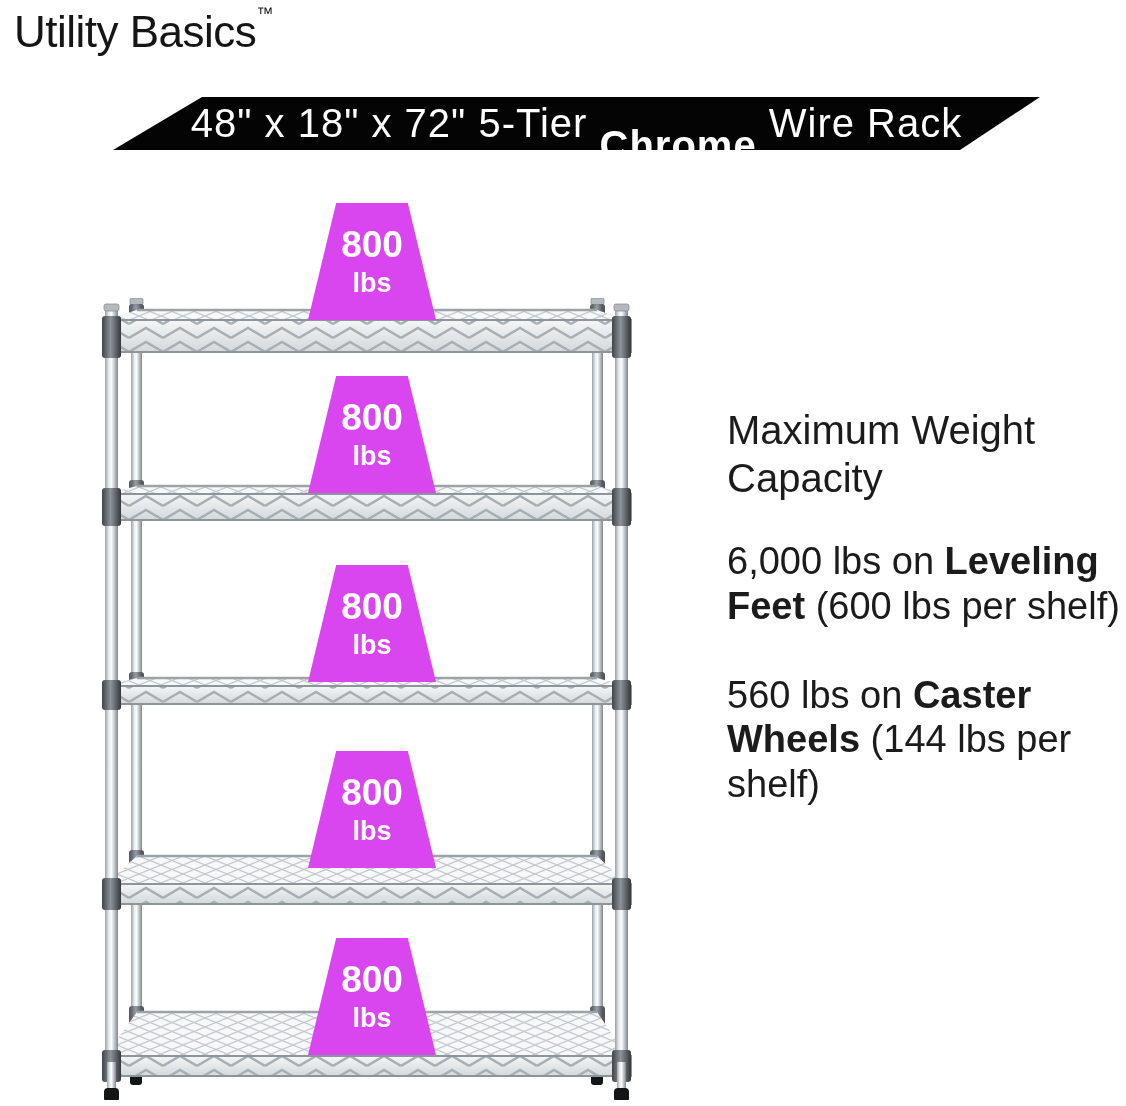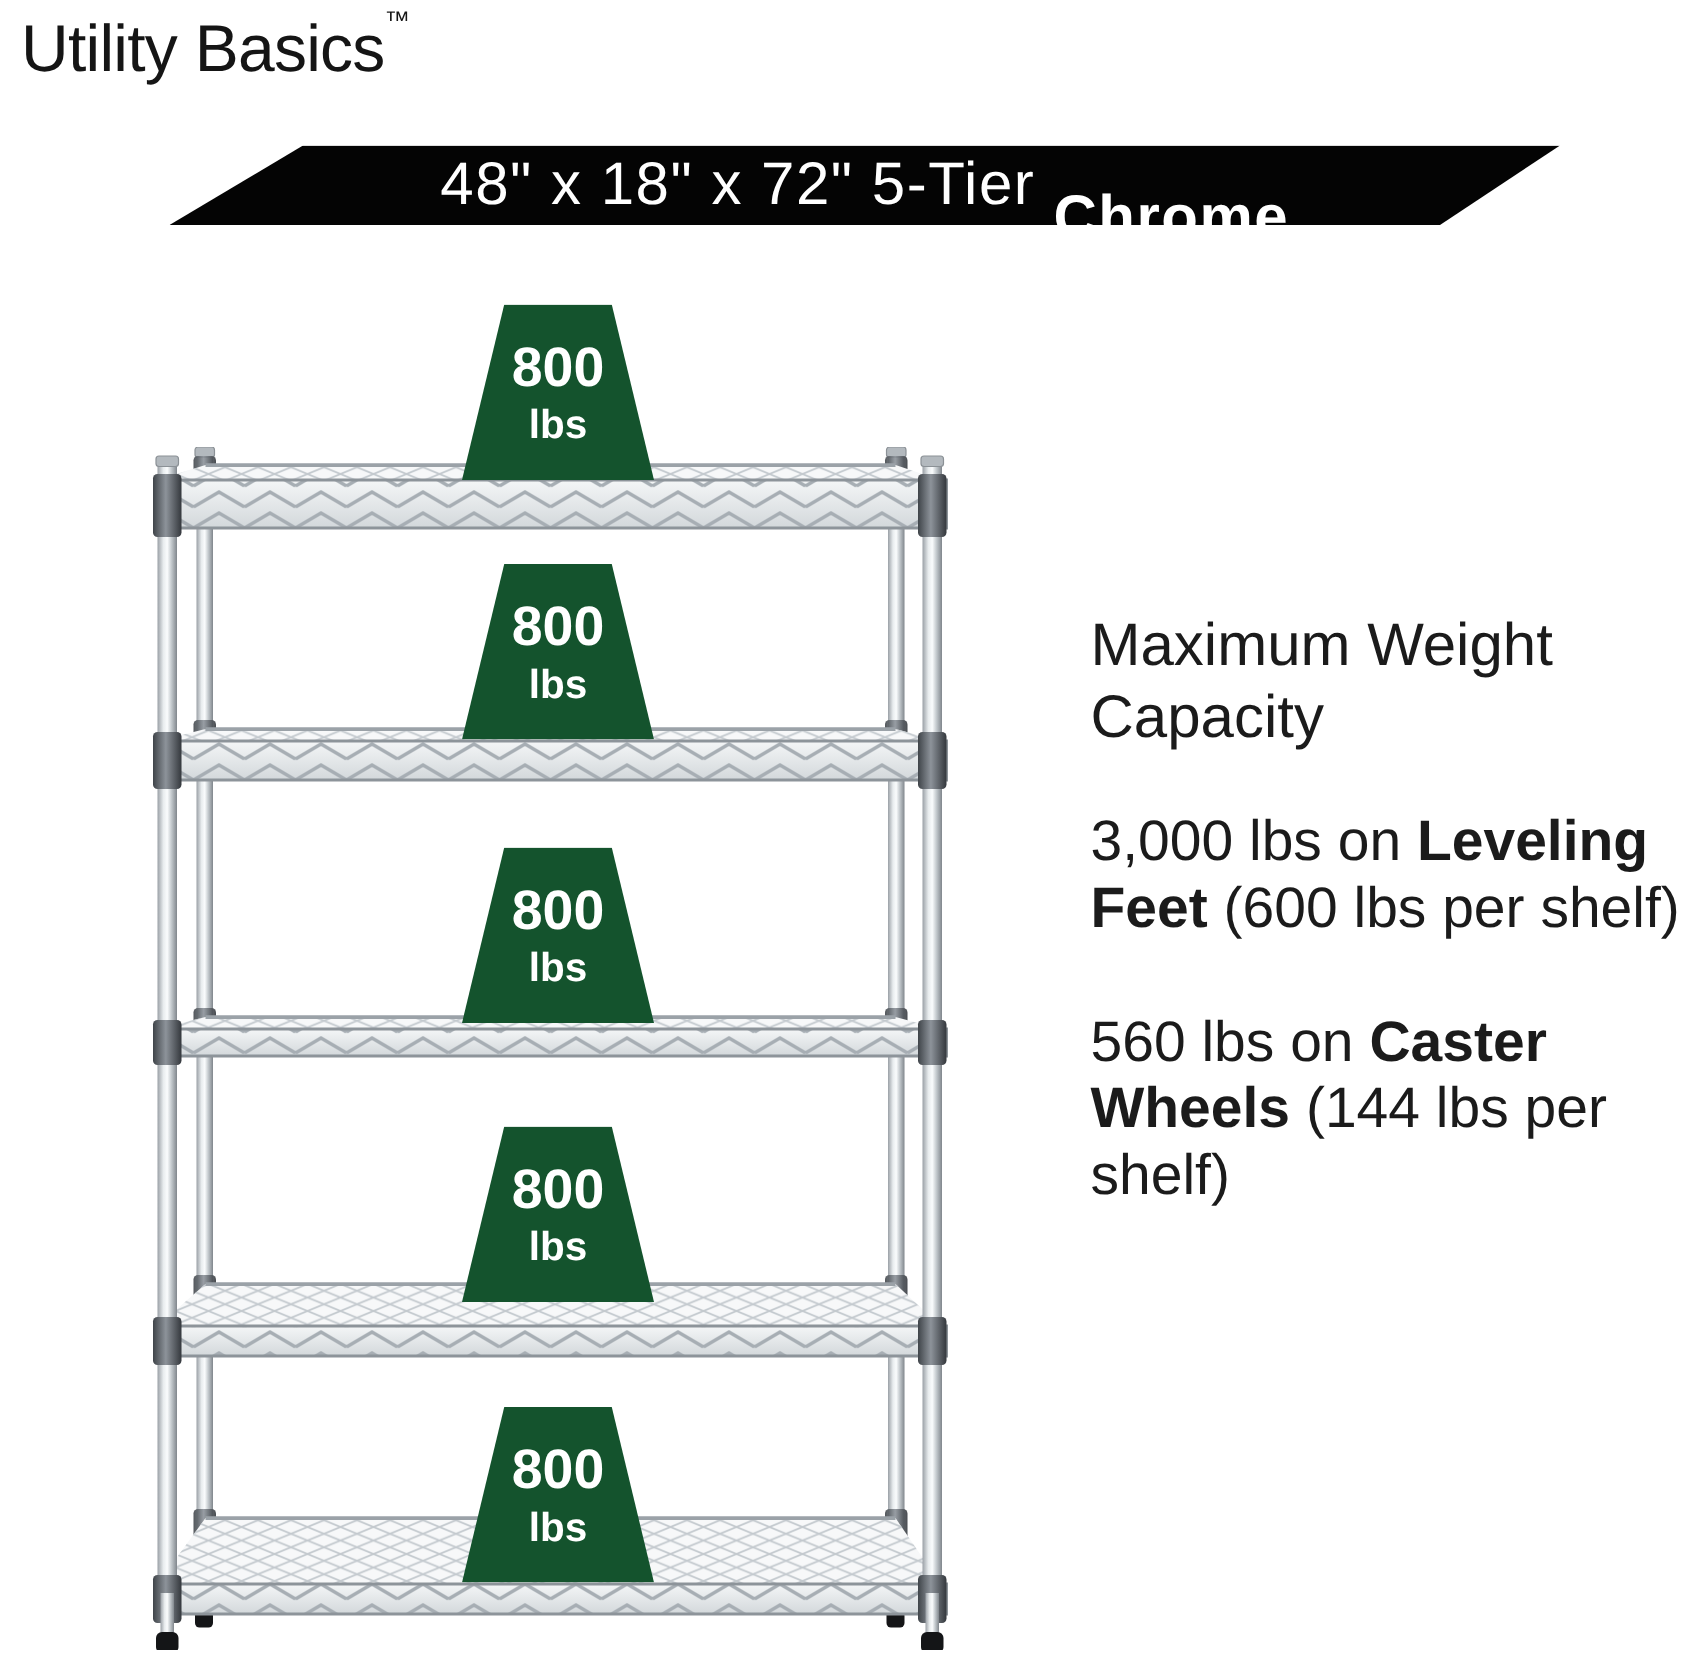--- a/index.html
+++ b/index.html
@@ -18,21 +18,21 @@
     position:absolute;left:113px;top:97px;width:927px;height:53px;background:#040404;
     clip-path:polygon(89px 0,100% 0,calc(100% - 80px) 100%,0 100%);
     display:flex;align-items:center;justify-content:center;
     color:#fff;font-size:40px;letter-spacing:1px;white-space:pre;
   }
   .banner b{font-weight:700;margin-top:43px;}
   
   .rack{position:absolute;left:95px;top:298px;width:545px;height:808px;z-index:1;}
   
   .badge{
-    position:absolute;left:308px;width:128px;height:117px;background:#14532d;
+    position:absolute;left:308px;width:128px;height:117px;background:#d946ef;
     clip-path:polygon(22% 0,78% 0,100% 100%,0 100%);
     display:flex;flex-direction:column;align-items:center;justify-content:center;
     gap:7px;z-index:2;color:#fff;font-weight:700;line-height:1;
   }
   .badge-val{font-size:37px;}
   .badge-unit{font-size:27px;}
   .badge1{top:203px;} .badge2{top:376px;} .badge3{top:565px;}
   .badge4{top:751px;} .badge5{top:938px;}
   
   .info{position:absolute;left:727px;top:406px;width:432px;}
@@ -43,21 +43,21 @@
 </head>
 <body>
 
 <div class="page">
 
   <div class="logo">
     <span>Utility Basics</span><sup>™</sup>
   </div>
 
   <div class="banner">
-    <span>48" x 18" x 72" 5-Tier </span><b>Chrome</b>
+    <span>48" x 18" x 72" 5-Tier </span><b>Chrome</b><span> Wire Rack</span>
   </div>
 
   <svg class="rack" viewBox="0 0 545 808" aria-hidden="true">
     <defs>
       <linearGradient id="postG" x1="0" y1="0" x2="1" y2="0">
         <stop offset="0" stop-color="#9aa0a6"></stop>
           <stop offset="0.3" stop-color="#e8ecee"></stop>
         <stop offset="0.5" stop-color="#fafcfd"></stop>
           <stop offset="0.72" stop-color="#c2c8cc"></stop>
         <stop offset="1" stop-color="#80868c"></stop>
@@ -196,20 +196,20 @@
     <span class="badge-unit">lbs</span>
   </div>
   <div class="badge badge5">
     <span class="badge-val">800</span>
     <span class="badge-unit">lbs</span>
   </div>
 
   <div class="info">
     <p class="info-heading">Maximum Weight Capacity</p>
     <p class="info-para">
-      <span>3,000 lbs on </span><b>Leveling Feet</b><span> (600 lbs per shelf)</span>
+      <span>6,000 lbs on </span><b>Leveling Feet</b><span> (600 lbs per shelf)</span>
     </p>
     <p class="info-para">
       <span>560 lbs on </span><b>Caster Wheels</b><span> (144 lbs per shelf)</span>
     </p>
   </div>
 
 </div>
 
 </body></html>

